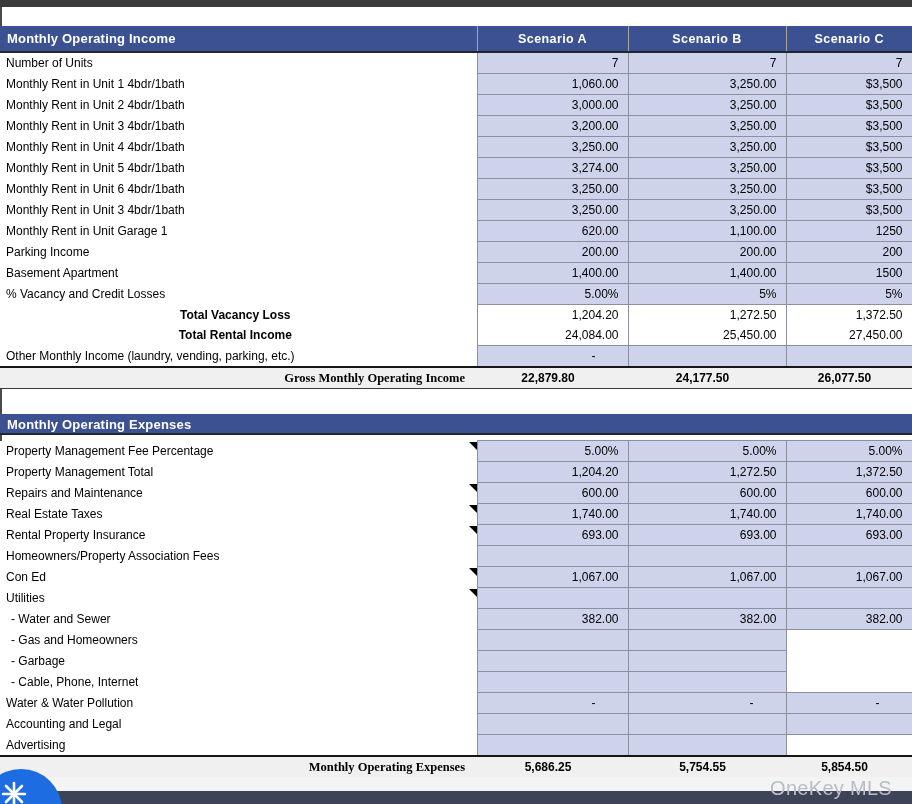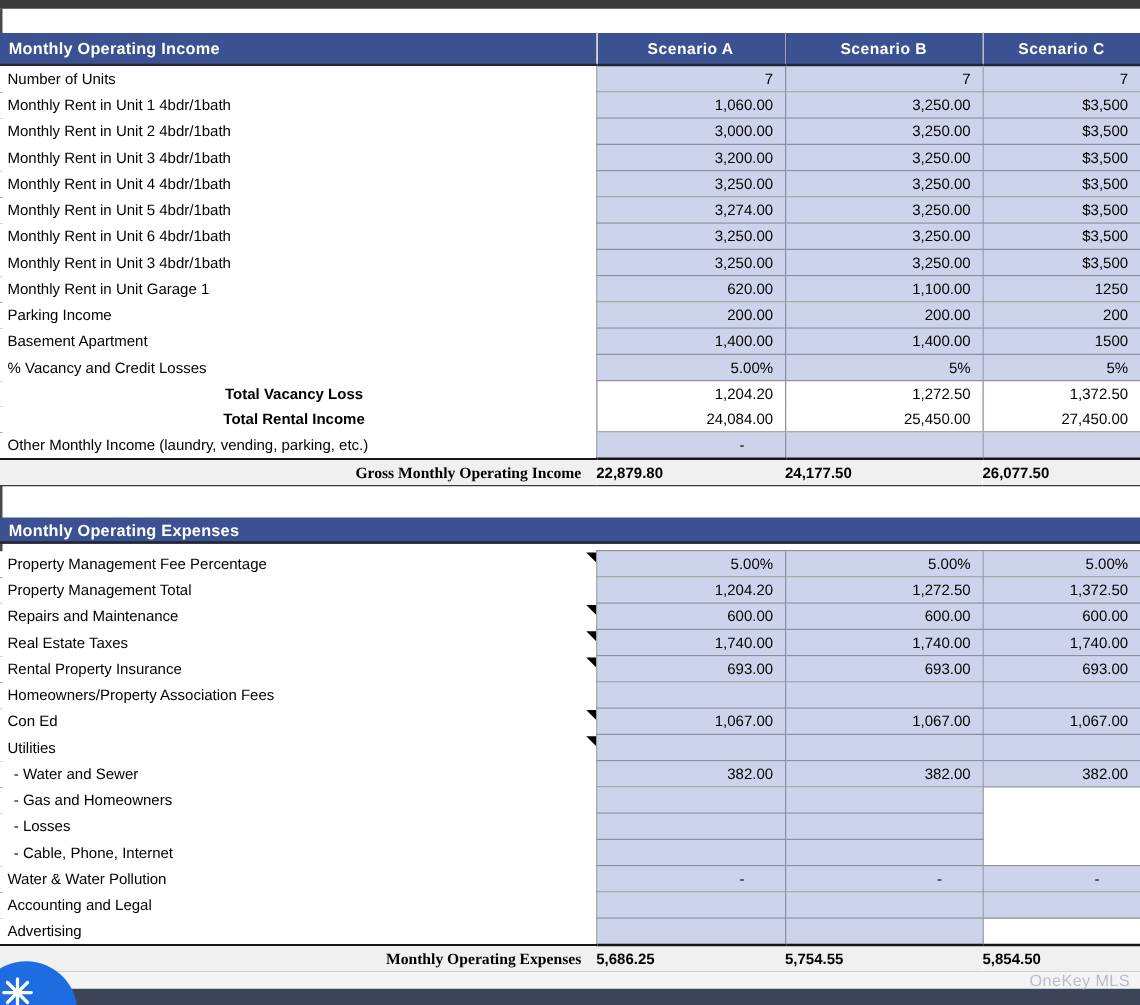--- a/index.html
+++ b/index.html
@@ -65,28 +65,28 @@
     border-top:8px solid #000; border-left:8px solid transparent;
   }
   .has-note .note-marker { display:block; }
 
   
   .total-row td {
     height:20px; background:var(--total-row-bg,#f0f0f0); font-weight:bold;
     border-top:2px solid #161616; border-bottom:1px solid #3a3a3a; font-size:12px;
   }
   .total-row .c-label { text-align:right; padding-right:12px; background:var(--total-row-bg,#f0f0f0); font-size:12.5px;font-family:Liberation Serif, serif; }
-  .total-row .c-val { border-left:none; border-right:none; text-align:left; padding-right:9px; }
+  .total-row .c-val { border-left:none; border-right:none; text-align:center; padding-right:9px; }
 
   
   .footer-strip { position:absolute; left:0; top:777px; width:912px; height:14px; background:#f4f4f5; }
   .bottom-bar { position:absolute; left:0; top:791px; width:912px; height:13px; background:var(--bottom-bar,#3e4457); }
   .watermark {
-    position:absolute; right:8px; top:777px; z-index:6;
-    font-size:13px; color:var(--watermark-gray,#b9bdc9); letter-spacing:0.3px;
+    position:absolute; right:20px; top:777px; z-index:6;
+    font-size:20px; color:var(--watermark-gray,#b9bdc9); letter-spacing:0.3px;
   }
   .logo-circle {
     position:absolute; left:-20px; top:769px; width:82px; height:82px; z-index:5;
     border-radius:50%; background:var(--logo-blue,#1d6ce2);
   }
   .logo-glyph { position:absolute; left:21px; top:12px; }
 </style>
 </head>
 <body>
 
@@ -355,21 +355,21 @@
     <td class="c-label">
       <span class="label-text">- Gas and Homeowners</span>
       
     </td>
     <td class="c-val c-a"></td>
     <td class="c-val c-b"></td>
     <td class="c-val c-c"></td>
   </tr>
         <tr class="grid-row c-white row-indent">
     <td class="c-label">
-      <span class="label-text">- Losses</span>
+      <span class="label-text">- Garbage</span>
       
     </td>
     <td class="c-val c-a"></td>
     <td class="c-val c-b"></td>
     <td class="c-val c-c"></td>
   </tr>
         <tr class="grid-row c-white row-indent">
     <td class="c-label">
       <span class="label-text">- Cable, Phone, Internet</span>
       

